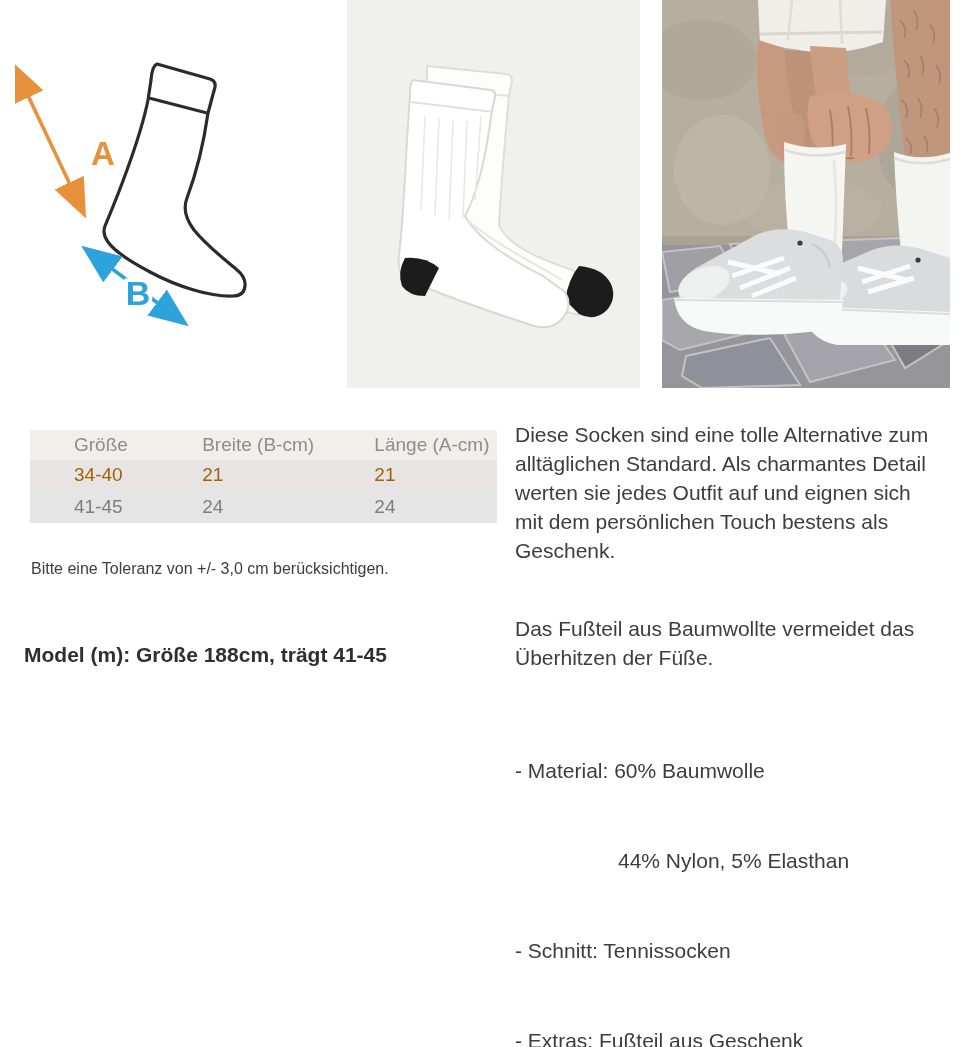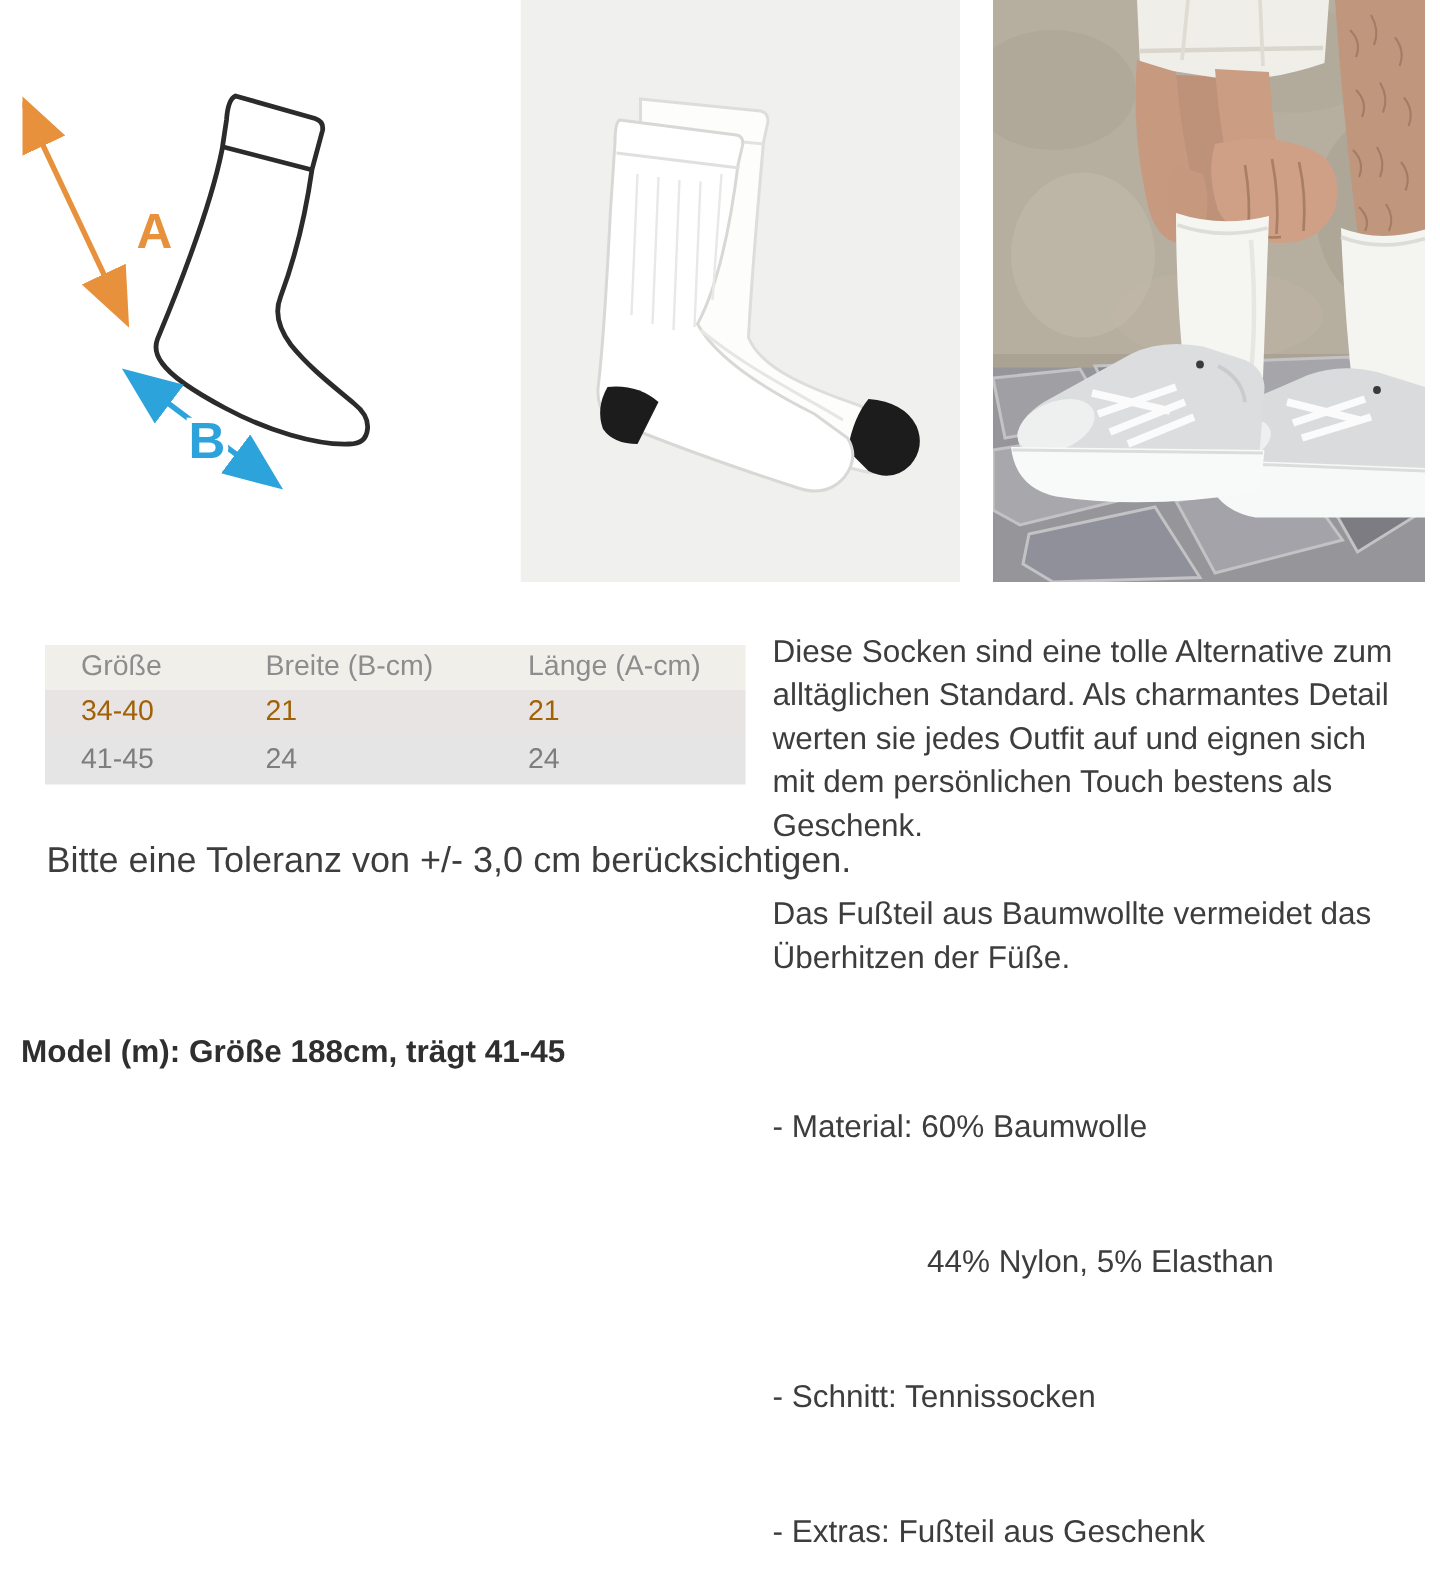--- a/index.html
+++ b/index.html
@@ -10,33 +10,33 @@
   .product-panel{left:347px;top:0;width:293px;height:388px;}
   .photo-panel{left:662px;top:0;width:288px;height:388px;}
   svg{display:block;}
 
   
   .size-table{position:absolute;left:30px;top:430px;width:467px;font-size:19px;}
   .st-row{display:flex;align-items:center;}
   .st-row.header{height:30px;background:#f1efea;color:#8d8d8d;}
   .st-row.r0{height:30px;background:#e7e4e3;color:#a16207;}
   .st-row.r1{height:33px;background:#e5e5e5;color:#7e7e7e;}
-  .st-c{box-sizing:border-box;}
+  .st-c{box-sizing:border-box;margin-left:20px;}
   .st-c.c0{width:120px;padding-left:24px;}
   .st-c.c1{width:175px;padding-left:27px;}
   .st-c.c2{width:172px;padding-left:27px;}
 
-  .tolerance-note{position:absolute;left:31px;top:560px;font-size:24px;color:#3d3d3d;}
-  .model-note{position:absolute;left:14px;top:643px;font-size:21px;font-weight:700;color:#2f2f2f;margin-top:47px;}
+  .tolerance-note{position:absolute;left:31px;top:560px;font-size:16px;color:#3d3d3d;}
+  .model-note{position:absolute;left:24px;top:643px;font-size:21px;font-weight:700;color:#2f2f2f;}
 
   
   .description{position:absolute;left:515px;top:420px;width:436px;font-size:21px;
                line-height:29px;color:#3d3d3d;}
   .description .para{margin:0;}
-  .description .para2{margin-top:30px;}
+  .description .para2{margin-top:49px;}
   .description .specs{margin-top:24px;line-height:30px;white-space:pre-wrap;}
   .specs .indent{padding-left:103px;}
 </style>
 </head>
 <body>
 
 <div class="panel diagram-panel">
   <svg width="315" height="375" viewBox="0 0 315 375">
     <defs>
       <marker id="ah-o" orient="auto-start-reverse" markerWidth="12" markerHeight="10" refX="9" refY="4.5">

